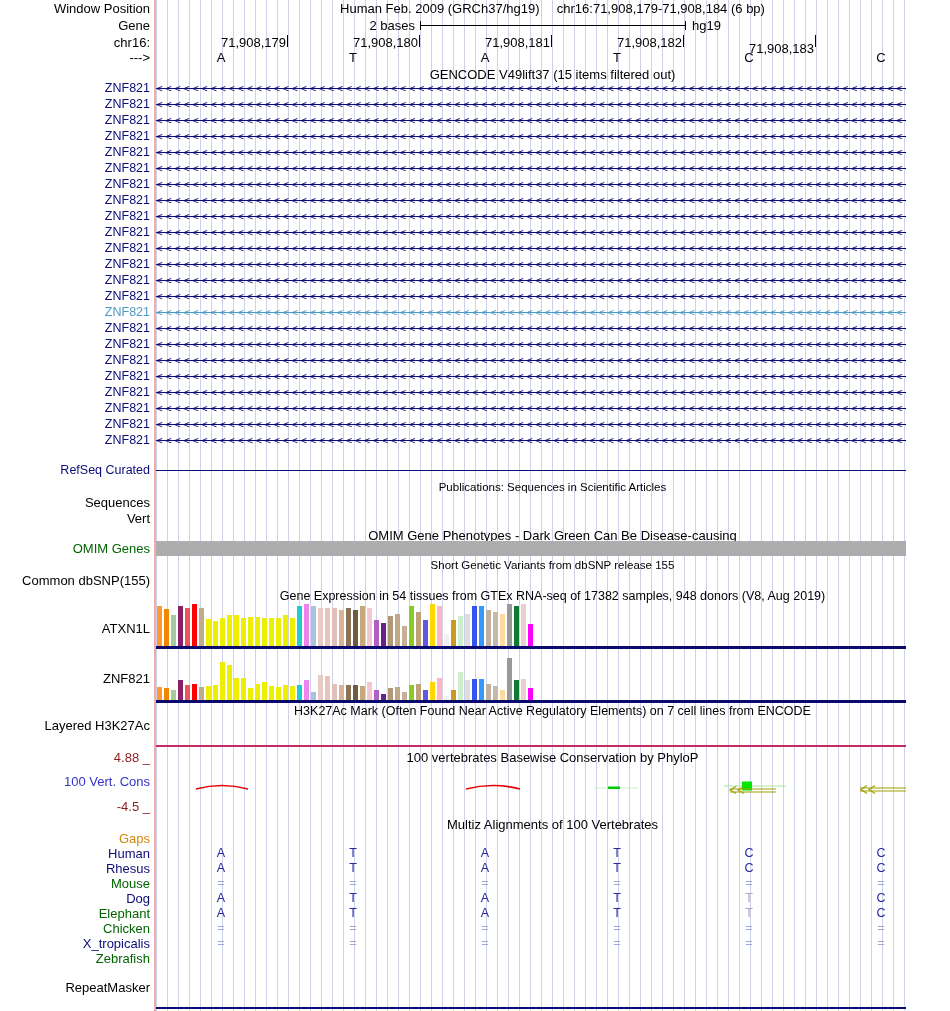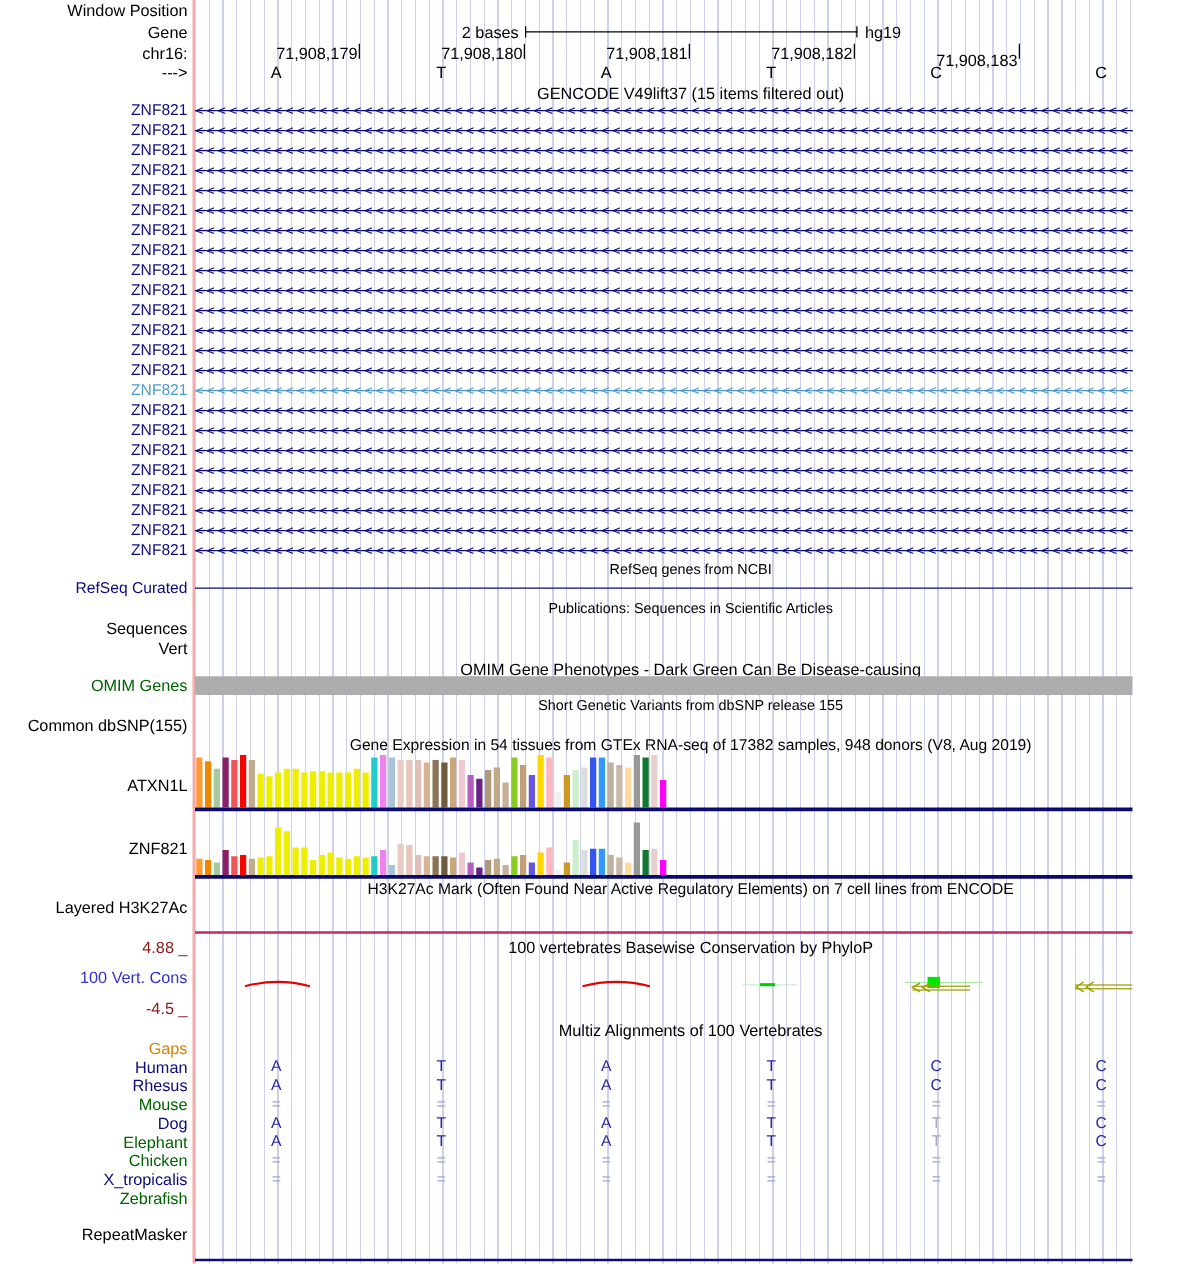--- a/index.html
+++ b/index.html
@@ -32,20 +32,25 @@
   .coordlab{width:90px;text-align:right;font-size:13px;color:#000;white-space:nowrap;}
 </style>
 </head>
 <body>
 
 <div id="canvas">
   <div class="abs grid-layer"></div>
   <div class="abs pink-line"></div>
 
   <div class="abs lbl" style="top:1px;">Window Position</div>
+  <div class="abs ctitle" style="top:1px;">
+    <span>Human Feb. 2009 (GRCh37/hg19)</span>
+    <span style="display:inline-block;width:10px;"></span>
+    <span>chr16:71,908,179-71,908,184 (6 bp)</span>
+  </div>
 
   <div class="abs lbl" style="top:18px;">Gene</div>
   <div class="abs" style="top:18px;left:330px;width:85px;text-align:right;font-size:13px;">2 bases</div>
   <div class="abs" style="top:25px;left:420px;width:266px;height:1px;background:#000;"></div>
   <div class="abs" style="top:21px;left:420px;width:1px;height:9px;background:#000;"></div>
   <div class="abs" style="top:21px;left:685px;width:1px;height:9px;background:#000;"></div>
   <div class="abs" style="top:18px;left:692px;font-size:13px;">hg19</div>
 
   <div class="abs lbl" style="top:35px;">chr16:</div>
   <div id="coord-row">
@@ -183,21 +188,20 @@
         <span class="gline"></span>
         <span class="garrows">&lt;&lt;&lt;&lt;&lt;&lt;&lt;&lt;&lt;&lt;&lt;&lt;&lt;&lt;&lt;&lt;&lt;&lt;&lt;&lt;&lt;&lt;&lt;&lt;&lt;&lt;&lt;&lt;&lt;&lt;&lt;&lt;&lt;&lt;&lt;&lt;&lt;&lt;&lt;&lt;&lt;&lt;&lt;&lt;&lt;&lt;&lt;&lt;&lt;&lt;&lt;&lt;&lt;&lt;&lt;&lt;&lt;&lt;&lt;&lt;&lt;&lt;&lt;&lt;&lt;&lt;&lt;&lt;&lt;&lt;&lt;&lt;&lt;&lt;&lt;&lt;&lt;&lt;&lt;&lt;&lt;&lt;&lt;&lt;&lt;&lt;&lt;&lt;&lt;&lt;&lt;&lt;&lt;&lt;&lt;&lt;&lt;&lt;&lt;&lt;&lt;&lt;&lt;&lt;&lt;&lt;&lt;&lt;&lt;&lt;&lt;&lt;&lt;&lt;&lt;&lt;&lt;&lt;&lt;&lt;&lt;&lt;&lt;&lt;&lt;&lt;&lt;&lt;&lt;&lt;&lt;&lt;&lt;&lt;&lt;&lt;&lt;&lt;&lt;&lt;&lt;&lt;&lt;&lt;&lt;&lt;&lt;&lt;&lt;&lt;</span>
       </div>
       <div class="abs lbl lbl-sm navy" style="top: 433px;">ZNF821</div>
       <div class="abs generow navy" style="top: 432px;">
         <span class="gline"></span>
         <span class="garrows">&lt;&lt;&lt;&lt;&lt;&lt;&lt;&lt;&lt;&lt;&lt;&lt;&lt;&lt;&lt;&lt;&lt;&lt;&lt;&lt;&lt;&lt;&lt;&lt;&lt;&lt;&lt;&lt;&lt;&lt;&lt;&lt;&lt;&lt;&lt;&lt;&lt;&lt;&lt;&lt;&lt;&lt;&lt;&lt;&lt;&lt;&lt;&lt;&lt;&lt;&lt;&lt;&lt;&lt;&lt;&lt;&lt;&lt;&lt;&lt;&lt;&lt;&lt;&lt;&lt;&lt;&lt;&lt;&lt;&lt;&lt;&lt;&lt;&lt;&lt;&lt;&lt;&lt;&lt;&lt;&lt;&lt;&lt;&lt;&lt;&lt;&lt;&lt;&lt;&lt;&lt;&lt;&lt;&lt;&lt;&lt;&lt;&lt;&lt;&lt;&lt;&lt;&lt;&lt;&lt;&lt;&lt;&lt;&lt;&lt;&lt;&lt;&lt;&lt;&lt;&lt;&lt;&lt;&lt;&lt;&lt;&lt;&lt;&lt;&lt;&lt;&lt;&lt;&lt;&lt;&lt;&lt;&lt;&lt;&lt;&lt;&lt;&lt;&lt;&lt;&lt;&lt;&lt;&lt;&lt;&lt;&lt;&lt;&lt;&lt;</span>
       </div>
     </div>
 
-  <div class="abs ctitle ctitle-sm" style="top:450px;">RefSeq genes from NCBI</div>
   <div class="abs lbl lbl-sm navy" style="top:463px;">RefSeq Curated</div>
   <div class="abs hline" style="top:470px;height:1px;background:#0C0C78;"></div>
 
   <div class="abs ctitle ctitle-sm" style="top:481px;">Publications: Sequences in Scientific Articles</div>
   <div class="abs lbl" style="top:495px;">Sequences</div>
   <div class="abs lbl" style="top:511px;">Vert</div>
 
   <div class="abs ctitle green" style="top:528px;">OMIM Gene Phenotypes - Dark Green Can Be Disease-causing</div>
   <div class="abs lbl green" style="top:541px;line-height:15px;">OMIM Genes</div>
   <div class="abs hline" style="top:541px;height:15px;background:#ADADAD;"></div>

